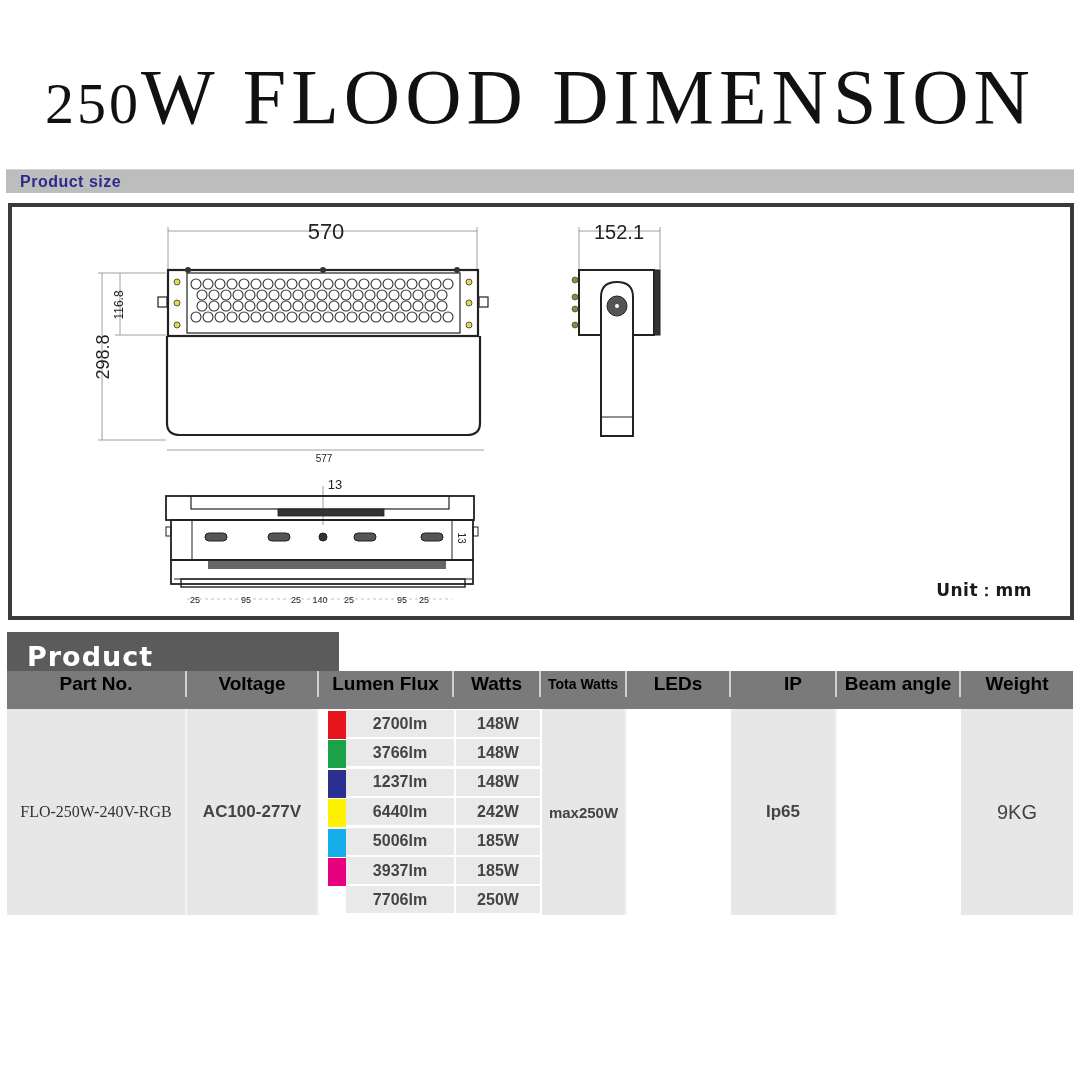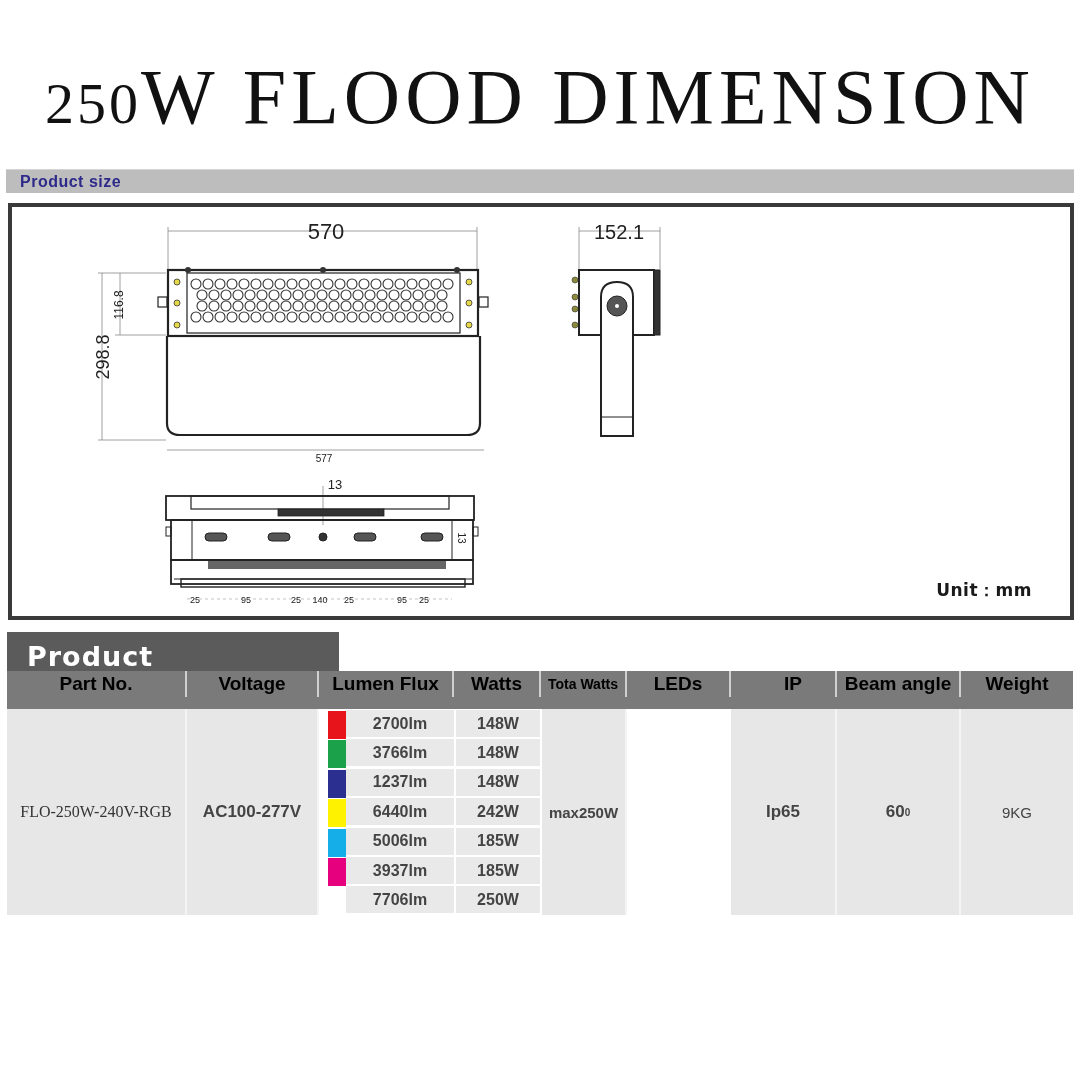--- a/index.html
+++ b/index.html
@@ -351,19 +351,15 @@
       </div>
       <div class="flux-row" style="top:176.4px;">
         <div class="swatch" style="background:#ffffff;"></div>
         <div class="flux-val">7706lm</div>
         <div class="watt-val">250W</div>
       </div>
     </div>
 
     <div class="bcell" style="left:535px;width:85px;font-size:15px;">max250W</div>
     <div class="bcell" style="left:724px;width:106px;">Ip65</div>
-    <div class="bcell" style="left:830px;width:124px;">
-      <span>60</span>
-        <sup>0</sup>
-    </div>
-    <div class="bcell" style="left:954px;width:112px;font-weight:normal;font-size:15px;border-right:none;">9KG</div>
+    <div class="bcell" style="left:954px;width:112px;font-weight:normal;font-size:20px;border-right:none;">9KG</div>
   </div>
 </div>
 
 </body></html>

